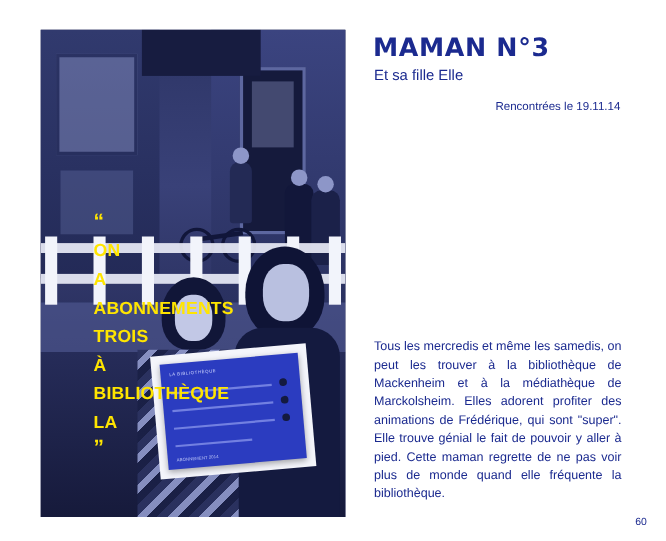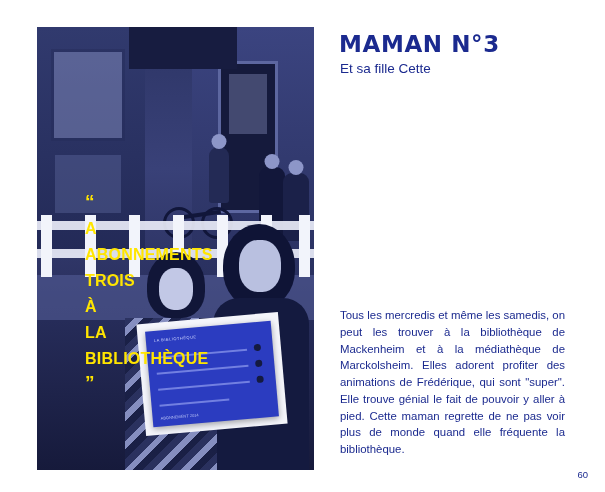--- a/index.html
+++ b/index.html
@@ -411,28 +411,30 @@
           <div class="dot" style="top:22px"></div>
           <div class="dot" style="top:38px"></div>
           <div class="dot" style="top:54px"></div>
           <div class="card-foot">ABONNEMENT 2014</div>
         </div>
       </div>
     </div>
 
     <div class="quote">
       <span class="qm">“</span>
+      <span class="qline">ON</span>
       <span class="qline">A</span>
       <span class="qline">ABONNEMENTS</span>
       <span class="qline">TROIS</span>
       <span class="qline">À</span>
+      <span class="qline">BIBLIOTHÈQUE</span>
       <span class="qline">LA</span>
-      <span class="qline">BIBLIOTHÈQUE</span>
       <span class="qm close">”</span>
     </div>
   </div>
 
   <div class="title">MAMAN N°3</div>
-  <div class="subtitle">Et sa fille Cette</div>
+  <div class="subtitle">Et sa fille Elle</div>
+  <div class="meta">Rencontrées le 19.11.14</div>
   <div class="body-copy">Tous les mercredis et même les samedis, on peut les trouver à la bibliothèque de Mackenheim et à la médiathèque de Marckolsheim. Elles adorent profiter des animations de Frédérique, qui sont "super". Elle trouve génial le fait de pouvoir y aller à pied. Cette maman regrette de ne pas voir plus de monde quand elle fréquente la bibliothèque.</div>
 
   <div class="folio">60</div>
 </div>
 
 </body></html>

